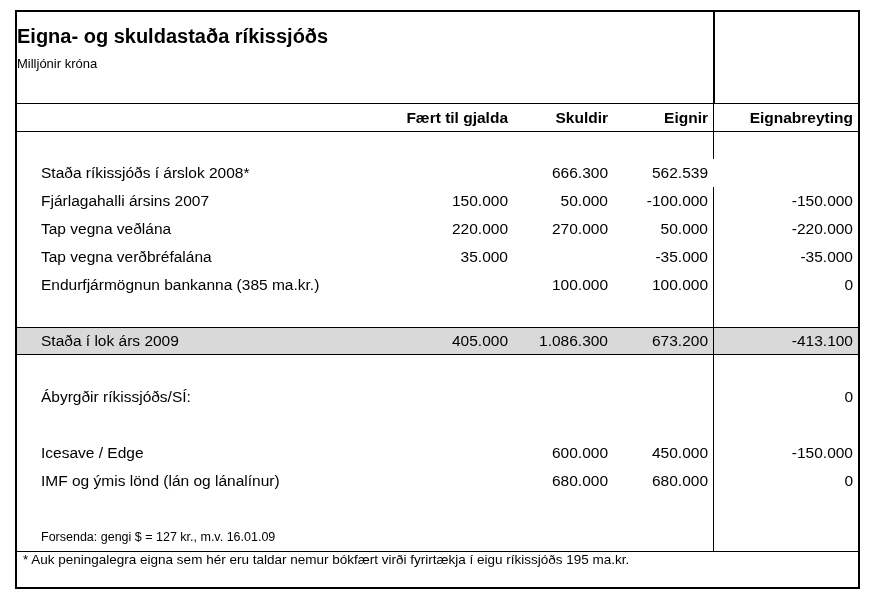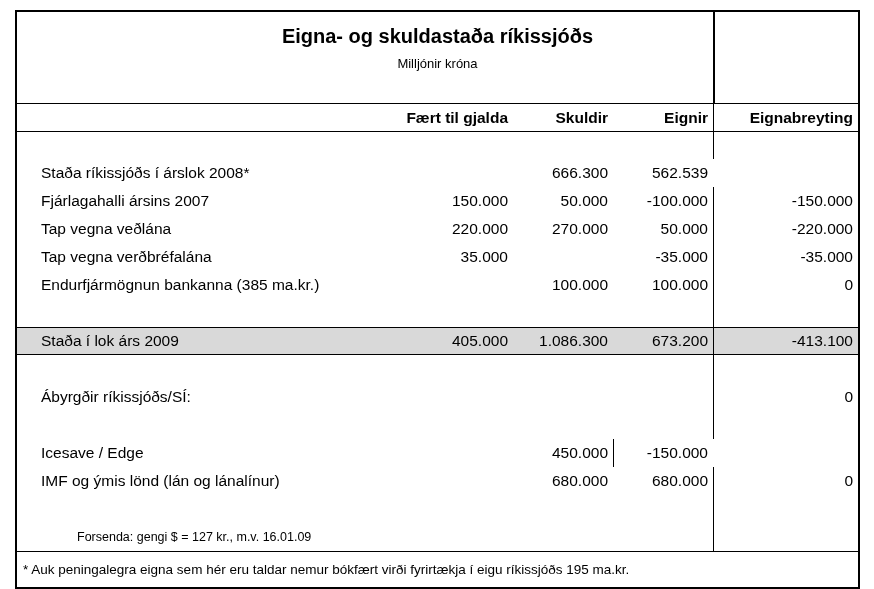--- a/index.html
+++ b/index.html
@@ -23,21 +23,20 @@
     width: 845px;
     height: 579px;
     box-sizing: border-box;
     border: 2px solid #000000;
     background: #ffffff;
   }
   
   .title-block {
     position: relative;
     height: 91px;
-    text-align: center;
     box-sizing: border-box;
     padding-top: 11px;
   }
   .title-block .vline {
     position: absolute;
     left: 696px;
     top: 0;
     bottom: 0;
     width: 1.5px;
     background: #000000;
@@ -71,24 +70,23 @@
   .lbl { padding-left: 24px; justify-content: flex-start; }
   .num { padding-right: 5px; justify-content: flex-end; }
   .c4 { border-left: 1.5px solid #000000; }
   .hdr { font-weight: bold; }
   .row.total {
     background: #d9d9d9;
     font-weight: normal;
     border-top: 1.5px solid #000000;
     border-bottom: 1.5px solid #000000;
   }
-  .row.small-row .lbl { font-size: 12.5px; margin-left: 36px; }
+  .row.small-row .lbl { font-size: 12.5px; }
   .footnote-row {
     display: flex;
-    align-items: center;
     height: 36px;
     box-sizing: border-box;
     border-top: 1.5px solid #000000;
     font-size: 13.5px;
     padding-left: 6px;
     white-space: nowrap;
   }
 </style>
 </head>
 <body>
@@ -193,20 +191,21 @@
       <div class="c lbl"></div>
       <div class="c num"></div>
       <div class="c num"></div>
       <div class="c num"></div>
       <div class="c num c4"></div>
     </div>
 
     <div class="row">
       <div class="c lbl">Icesave / Edge</div>
       <div class="c num"></div>
+      <div class="c num">600.000</div>
       <div class="c num">450.000</div>
       <div class="c num c4">-150.000</div>
     </div>
 
     <div class="row">
       <div class="c lbl">IMF og ýmis lönd (lán og lánalínur)</div>
       <div class="c num"></div>
       <div class="c num">680.000</div>
       <div class="c num">680.000</div>
       <div class="c num c4">0</div>

